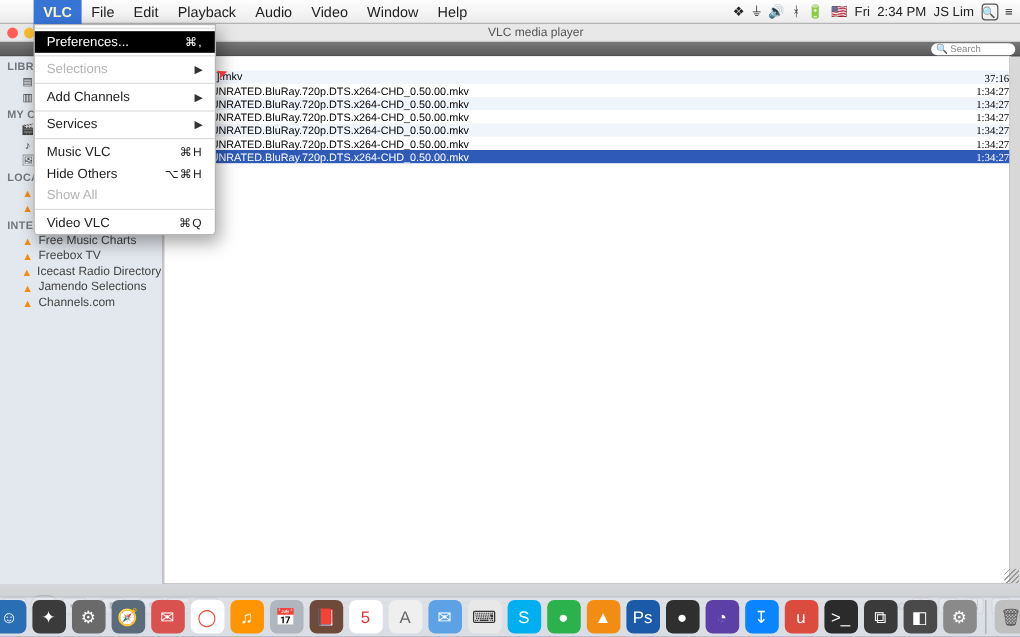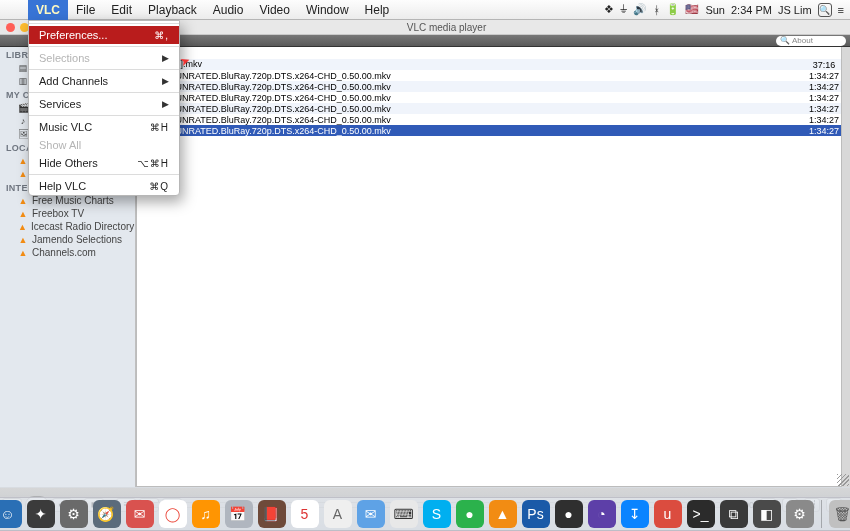--- a/index.html
+++ b/index.html
@@ -41,27 +41,27 @@
   .cone{ color:#f28c13;}
 
   .content{ flex:1; background:#fff; position:relative; margin-right:8px; border:1px solid #bcbcbc; border-top:none;}
   .plist{ position:absolute; top:12px; left:0; right:0; font-size:9px;}
   .prow{ display:flex; height:11px; align-items:center; }
   .prow:nth-child(odd){ background:#f0f4fb;}
   .prow:nth-child(even){ background:#ffffff;}
   .prow.sel{ background:#305ab7; color:#fff;}
   .pname{ flex:1; padding-left:4px; white-space:nowrap; overflow:hidden;}
   .pauth{ width:116px; border-left:1px solid #eee;}
-  .pdur{ width:38px; text-align:center; padding-left:4px;}
+  .pdur{ width:38px; text-align:right; padding-left:4px;font-family:Liberation Serif, serif;}
 
   
   .dropdown{ position:absolute; top:20px; left:28px; width:152px; background:#fff; border:1px solid #b7b7b7; border-radius:0 0 4px 4px; box-shadow:3px 6px 14px rgba(0,0,0,.35); font-size:11px; color:#222; z-index:50;}
   .dd-item{ padding:3px 10px; display:flex; align-items:center; justify-content:space-between; }
   .dd-item.dis{ color:#b4b4b4;}
-  .dd-item.sel{ background:#b91c1c; color:#fff;}
+  .dd-item.sel{ background:#000000; color:#fff;}
   .dd-sep{ height:1px; background:#dcdcdc; margin:2px 0;}
   .chev{ font-size:9px; color:#333;}
   .kbd{ font-size:10px; letter-spacing:1px;}
   .ctrlbar{ position:absolute; left:2px; bottom:18px; height:17px; display:flex; align-items:center; gap:3px; }
   .cbtn{ width:20px; height:14px; border:1px solid #a9a9a9; border-radius:3px; background:linear-gradient(#fdfdfd,#e2e2e2); font-size:8px; display:flex; align-items:center; justify-content:center;}
   .cbtn.play{ width:24px;height:18px;border-radius:9px;}
   .progress{ position:absolute; left:136px; right:8px; bottom:18px; height:17px; display:flex; align-items:center; gap:6px;}
   .track{ flex:1; height:6px; background:#d7d7d7; border:1px solid #b5b5b5; border-radius:3px;}
   .t-time{ font-size:9px; color:#555;}
   .sbtn{ width:16px; height:14px; border:1px solid #a9a9a9; border-radius:3px; background:linear-gradient(#fdfdfd,#e2e2e2); font-size:8px; display:flex;align-items:center;justify-content:center;}
@@ -89,41 +89,41 @@
   <div class="menuitem">Video</div>
   <div class="menuitem">Window</div>
   <div class="menuitem">Help</div>
   <div class="status">
     <span>❖</span>
     <span>⏚</span>
     <span>🔊</span>
     <span>ᚼ</span>
     <span>🔋</span>
     <span>🇺🇸</span>
-    <span>Sun</span>
+    <span>Fri</span>
     <span>2:34 PM</span>
     <span>JS Lim</span>
     <span class="mag">🔍</span>
     <span>≡</span>
   </div>
 </div>
 
 <div class="titlebar">
   <div class="traffic">
     <div class="dot r"></div>
     <div class="dot y"></div>
     <div class="dot g"></div>
   </div>
   <div class="wtitle">VLC media player</div>
 </div>
 
 <div class="toolbar">
   <div class="searchwrap">
     <span class="sicon">🔍</span>
-    <span>About</span>
+    <span>Search</span>
   </div>
 </div>
 
 <div class="colhdr">
   <div class="col-name">Name</div>
   <div class="col-author">Author</div>
   <div class="col-dur">Duration</div>
 </div>
 
 <div class="main">
@@ -242,30 +242,30 @@
   <div class="dd-sep"></div>
   <div class="dd-item">
       <span>Services</span>
       <span class="chev">▶</span>
     </div>
   <div class="dd-sep"></div>
   <div class="dd-item">
       <span>Music VLC</span>
       <span class="kbd">⌘H</span>
     </div>
+  <div class="dd-item">
+      <span>Hide Others</span>
+      <span class="kbd">⌥⌘H</span>
+    </div>
   <div class="dd-item dis">
       <span>Show All</span>
     </div>
-  <div class="dd-item">
-      <span>Hide Others</span>
-      <span class="kbd">⌥⌘H</span>
-    </div>
-  <div class="dd-sep"></div>
-  <div class="dd-item">
-      <span>Help VLC</span>
+  <div class="dd-sep"></div>
+  <div class="dd-item">
+      <span>Video VLC</span>
       <span class="kbd">⌘Q</span>
     </div>
 </div>
 
 <div class="red-arrow">➤</div>
 
 <div class="ctrlbar">
   <div class="cbtn">⏮</div>
   <div class="cbtn play">▶</div>
   <div class="cbtn">⏭</div>

